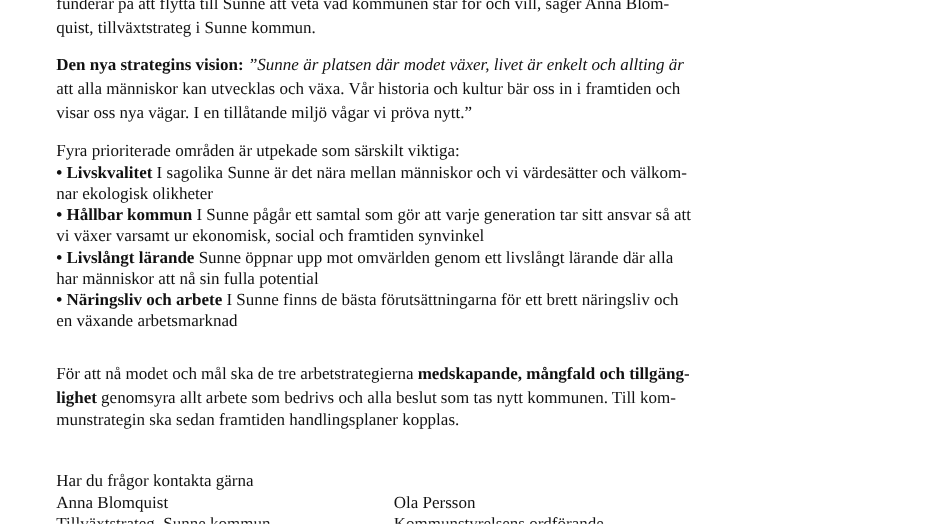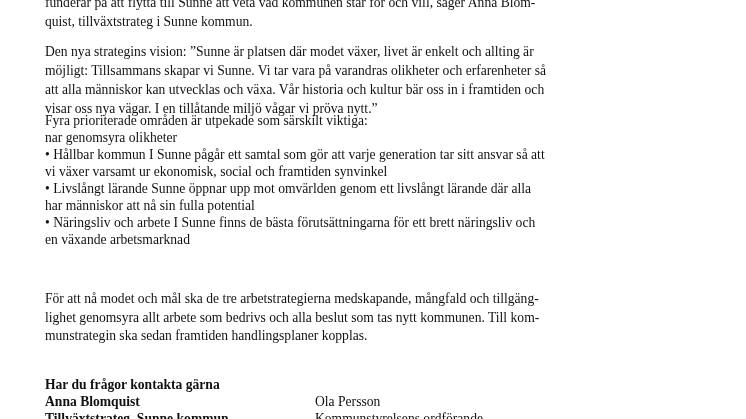--- a/index.html
+++ b/index.html
@@ -17,60 +17,60 @@
   }
   .doc-block {
     position: absolute;
     left: 45px;
     width: 640px;
     font-size: 13.6px;
     line-height: 19px;
     white-space: nowrap;
   }
   .line { display: block; }
-  .b  { font-weight: normal; }
-  .i  { }
+  .b  { font-weight: bold; }
+  .i  { font-style: italic; }
 
   #block-intro      { top: -7px; }
   #block-vision     { top: 42px; }
   #block-priorities { top: 112px; line-height: 17px; }
   #block-strategies { top: 290px; line-height: 18.5px; }
 
   #contact {
     position: absolute;
     left: 45px;
     top: 376px;
     width: 640px;
     font-size: 13.6px;
     line-height: 17px;
     white-space: nowrap;
   }
-  #contact .heading { font-weight: bold; }
+  #contact .heading { font-weight: normal; }
   .contact-row { display: flex; }
-  .contact-col-left  { width: 270px; flex: 0 0 270px; font-weight: bold; }
+  .contact-col-left  { width: 270px; flex: 0 0 270px; }
   .contact-col-right { flex: 1; }
 </style>
 </head>
 <body style="background: rgb(255, 255, 255); color: rgb(17, 17, 17);">
 
 <div id="block-intro" class="doc-block">
     <div class="line"><span>funderar på att flytta till Sunne att veta vad kommunen står för och vill, säger Anna Blom-</span></div>
     <div class="line"><span>quist, tillväxtstrateg i Sunne kommun.</span></div>
   </div>
 
 <div id="block-vision" class="doc-block">
     <div class="line"><span class="b">Den nya strategins vision: </span><span class="i">”Sunne är platsen där modet växer, livet är enkelt och allting är</span></div>
-    <div class="line"><span class="i">möjligt:</span><span> Tillsammans skapar vi Sunne. Vi tar vara på varandras olikheter och erfarenheter så</span></div>
     <div class="line"><span>att alla människor kan utvecklas och växa. Vår historia och kultur bär oss in i framtiden och</span></div>
     <div class="line"><span>visar oss nya vägar. I en tillåtande miljö vågar vi pröva nytt.”</span></div>
   </div>
 
 <div id="block-priorities" class="doc-block">
     <div class="line"><span>Fyra prioriterade områden är utpekade som särskilt viktiga:</span></div>
-    <div class="line"><span>nar genomsyra olikheter</span></div>
+    <div class="line"><span class="b"> • Livskvalitet</span><span> I sagolika Sunne är det nära mellan människor och vi värdesätter och välkom-</span></div>
+    <div class="line"><span>nar ekologisk olikheter</span></div>
     <div class="line"><span class="b"> • Hållbar kommun</span><span> I Sunne pågår ett samtal som gör att varje generation tar sitt ansvar så att</span></div>
     <div class="line"><span>vi växer varsamt ur ekonomisk, social och framtiden synvinkel</span></div>
     <div class="line"><span class="b"> • Livslångt lärande</span><span> Sunne öppnar upp mot omvärlden genom ett livslångt lärande där alla</span></div>
     <div class="line"><span>har människor att nå sin fulla potential</span></div>
     <div class="line"><span class="b"> • Näringsliv och arbete</span><span> I Sunne finns de bästa förutsättningarna för ett brett näringsliv och</span></div>
     <div class="line"><span>en växande arbetsmarknad</span></div>
   </div>
 
 <div id="block-strategies" class="doc-block">
     <div class="line"><span>För att nå modet och mål ska de tre arbetstrategierna </span><span class="b">medskapande, mångfald och tillgäng-</span></div>

